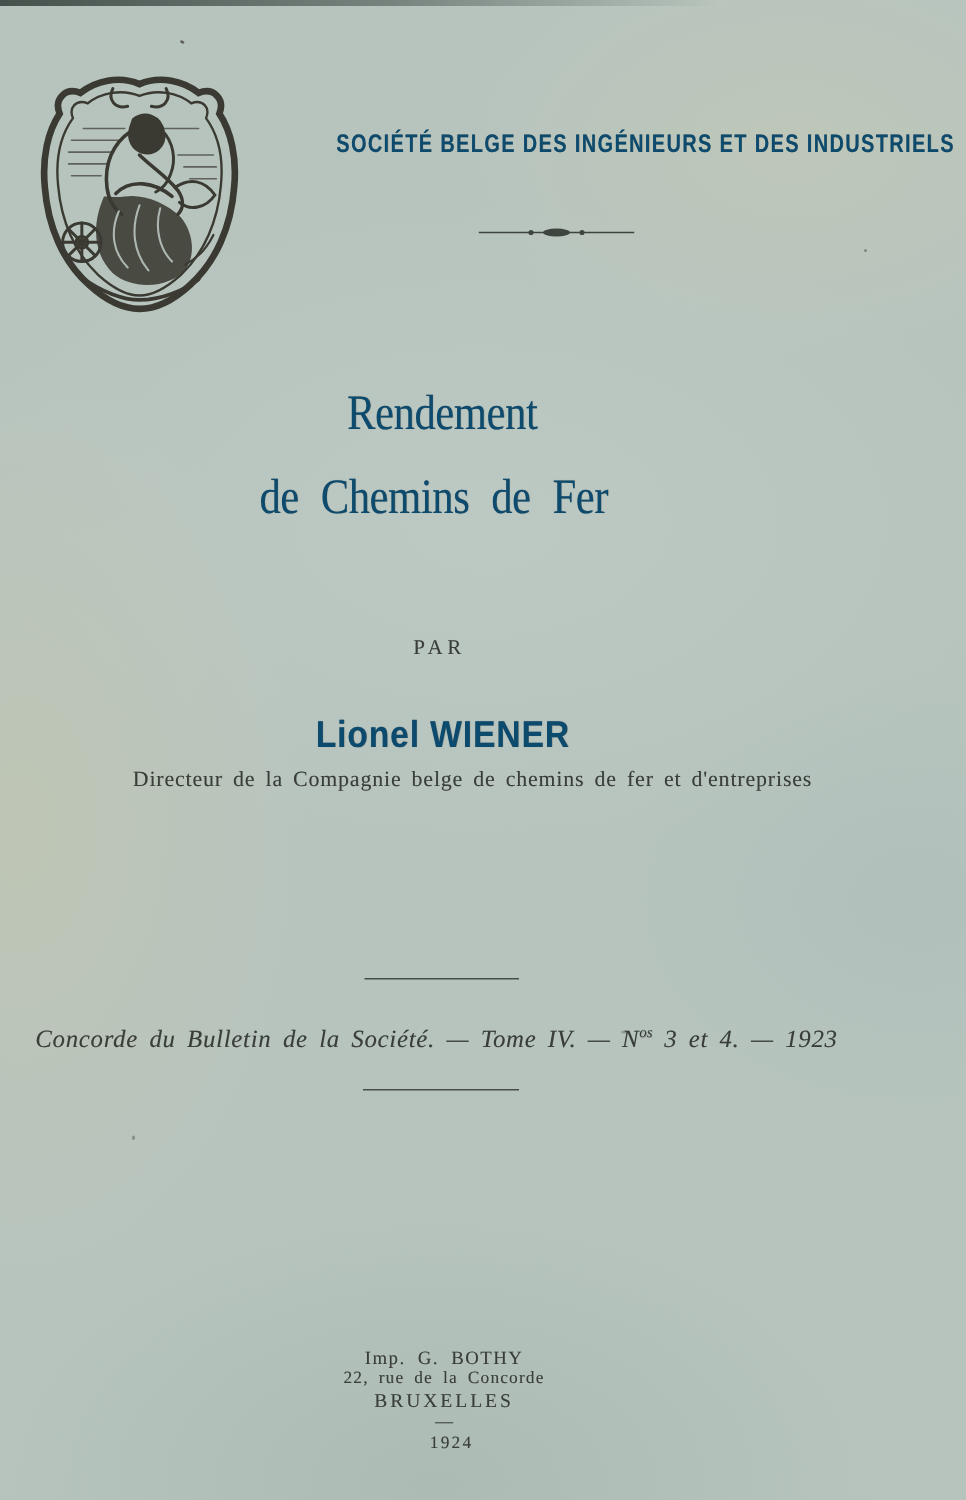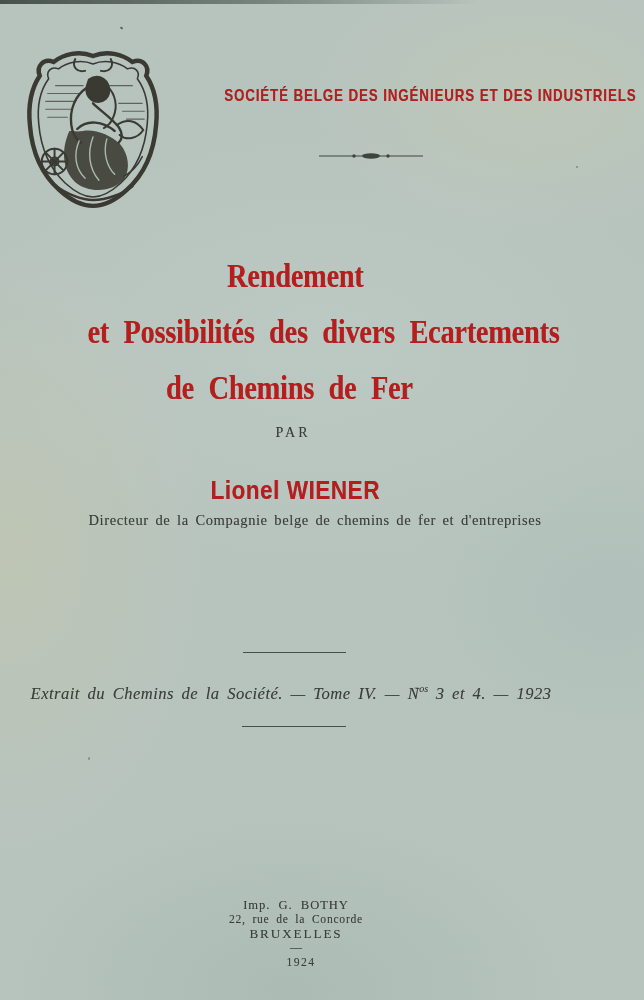--- a/index.html
+++ b/index.html
@@ -13,21 +13,21 @@
     background-color: #b7c4be;
     background-image:
       radial-gradient(ellipse 320px 200px at 82% 10%, rgba(205,205,172,0.30), rgba(205,205,172,0) 70%),
       radial-gradient(ellipse 260px 420px at 2% 55%, rgba(208,200,156,0.28), rgba(208,200,156,0) 75%),
       radial-gradient(ellipse 420px 260px at 45% 99%, rgba(110,132,124,0.14), rgba(110,132,124,0) 70%),
       radial-gradient(ellipse 300px 220px at 95% 60%, rgba(160,178,176,0.25), rgba(160,178,176,0) 70%),
       radial-gradient(ellipse 500px 300px at 50% 35%, rgba(226,234,230,0.12), rgba(226,234,230,0) 75%);
   }
   .abs { position: absolute; }
   .ink {
-    color: #b91c1c;
+    color: #0c4a6e;
     text-shadow: 0.3px 0.3px 0.5px rgba(47,47,41,0.45);
   }
   .ink-soft {
     color: #3a3e38;
     text-shadow: 0.2px 0.2px 0.4px rgba(58,62,56,0.35);
   }
 
   
   #top-edge {
     top: 0; left: 0; width: 478px; height: 4px;
@@ -60,21 +60,21 @@
     transform-origin: 50% 50%;
   }
 
   
   #header-ornament { left: 319px; top: 147px; width: 104px; height: 10px; }
 
   
   #title-block {
     left: 0; top: 248px; width: 644px;
     text-align: center;
-    font-weight: 700;
+    font-weight: 400;
     line-height: 56px;
     font-size: 33px;
   }
   .title-line {
     white-space: nowrap;
     letter-spacing: -0.3px;
     word-spacing: 9px;
   }
   .title-inner {
     display: inline-block;
@@ -199,32 +199,31 @@
   <svg viewBox="0 0 104 10" width="104" height="10" aria-hidden="true">
     <line x1="0" y1="5" x2="104" y2="5" stroke="#3e443e" stroke-width="1"></line>
     <ellipse cx="52" cy="5" rx="9" ry="2.7" fill="#3e443e"></ellipse>
     <circle cx="35" cy="5" r="1.7" fill="#3e443e"></circle>
     <circle cx="69" cy="5" r="1.7" fill="#3e443e"></circle>
   </svg>
 </div>
 
 <div class="abs ink" id="title-block">
   <div class="title-line" id="title-line-1"><span class="title-inner">Rendement</span></div>
-  <div class="title-line" id="title-line-2"><span class="title-inner">et Possibilités des divers Ecartements</span></div>
   <div class="title-line" id="title-line-3"><span class="title-inner">de Chemins de Fer</span></div>
 </div>
 
 <div class="abs ink-soft" id="par-line">PAR</div>
 <div class="abs ink" id="author-line">
   <span class="condensed">Lionel WIENER</span>
 </div>
 <div class="abs ink-soft" id="role-line">Directeur de la Compagnie belge de chemins de fer et d'entreprises</div>
 
 <div class="abs short-rule" id="rule-top"></div>
-<div class="abs ink-soft" id="citation-line"><span>Extrait du Chemins de la Société. — Tome IV. — N</span><sup>os</sup><span> 3 et 4. — 1923</span></div>
+<div class="abs ink-soft" id="citation-line"><span>Concorde du Bulletin de la Société. — Tome IV. — N</span><sup>os</sup><span> 3 et 4. — 1923</span></div>
 <div class="abs short-rule" id="rule-bottom"></div>
 
 <div class="abs ink-soft" id="imprint-block">
   <div id="imprint-printer">Imp. G. BOTHY</div>
   <div id="imprint-address">22, rue de la Concorde</div>
   <div id="imprint-city">BRUXELLES</div>
   <div id="imprint-dash">—</div>
   <div id="imprint-year">1924</div>
 </div>
 

